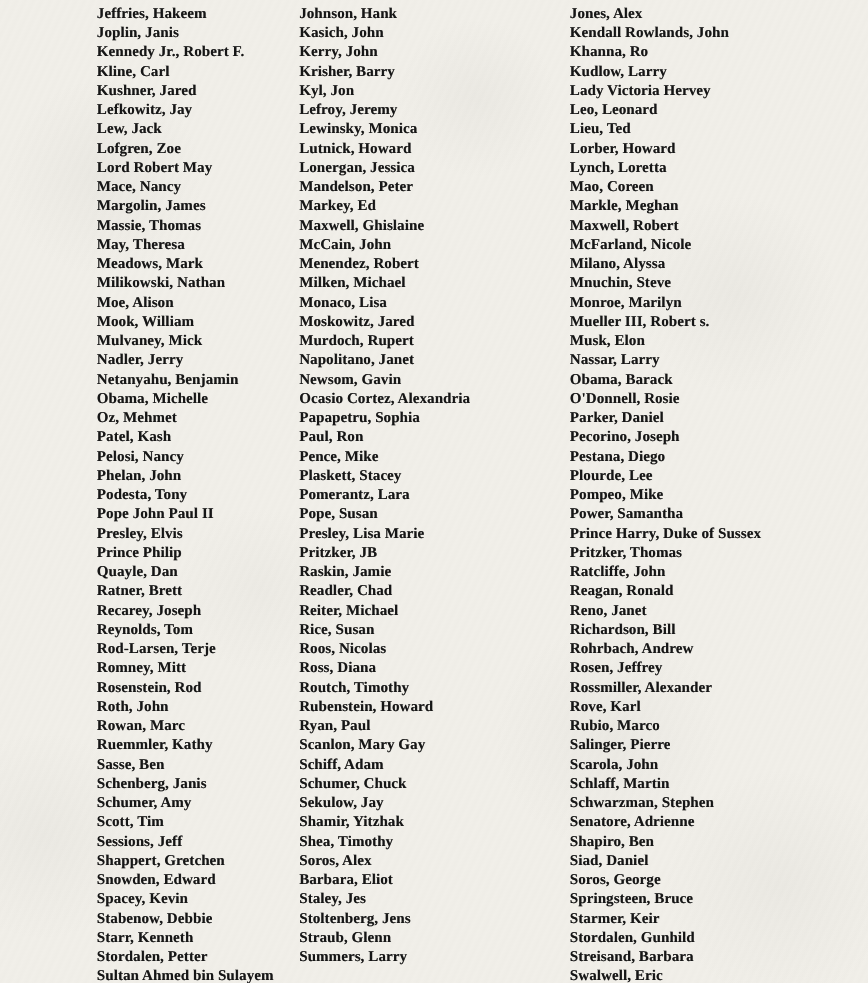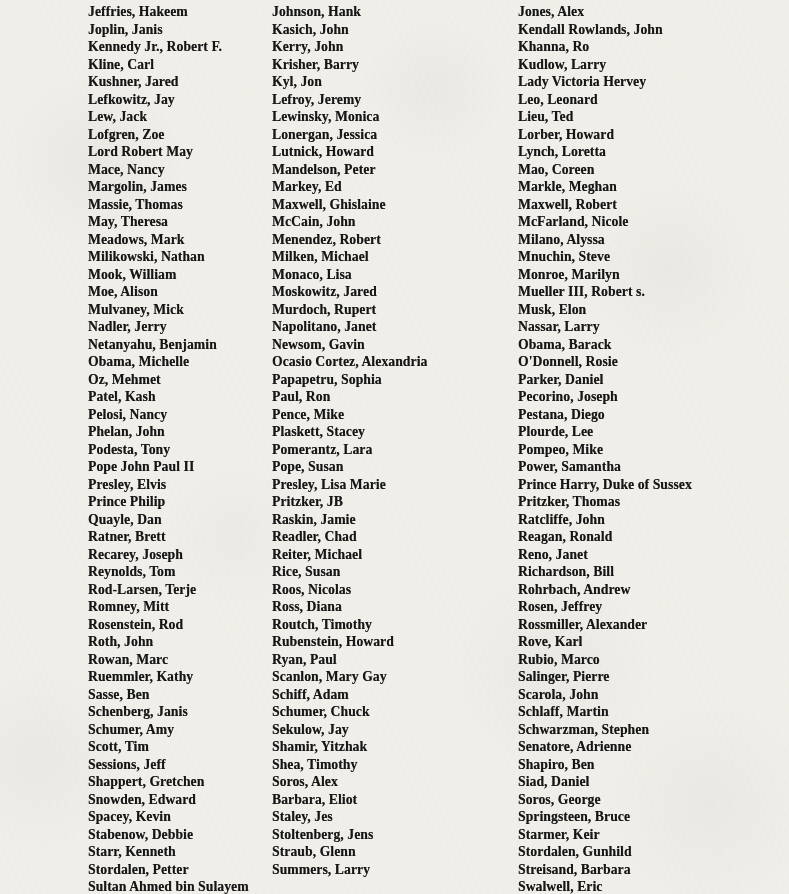--- a/index.html
+++ b/index.html
@@ -62,22 +62,22 @@
       <div class="name-line">Lefkowitz, Jay</div>
       <div class="name-line">Lew, Jack</div>
       <div class="name-line">Lofgren, Zoe</div>
       <div class="name-line">Lord Robert May</div>
       <div class="name-line">Mace, Nancy</div>
       <div class="name-line">Margolin, James</div>
       <div class="name-line">Massie, Thomas</div>
       <div class="name-line">May, Theresa</div>
       <div class="name-line">Meadows, Mark</div>
       <div class="name-line">Milikowski, Nathan</div>
+      <div class="name-line">Moe, Alison</div>
       <div class="name-line">Mook, William</div>
-      <div class="name-line">Moe, Alison</div>
       <div class="name-line">Mulvaney, Mick</div>
       <div class="name-line">Nadler, Jerry</div>
       <div class="name-line">Netanyahu, Benjamin</div>
       <div class="name-line">Obama, Michelle</div>
       <div class="name-line">Oz, Mehmet</div>
       <div class="name-line">Patel, Kash</div>
       <div class="name-line">Pelosi, Nancy</div>
       <div class="name-line">Phelan, John</div>
       <div class="name-line">Podesta, Tony</div>
       <div class="name-line">Pope John Paul II</div>
@@ -109,22 +109,22 @@
 
   <div class="name-column col-2">
 
   <div class="name-line">Johnson, Hank</div>
       <div class="name-line">Kasich, John</div>
       <div class="name-line">Kerry, John</div>
       <div class="name-line">Krisher, Barry</div>
       <div class="name-line">Kyl, Jon</div>
       <div class="name-line">Lefroy, Jeremy</div>
       <div class="name-line">Lewinsky, Monica</div>
+      <div class="name-line">Lutnick, Howard</div>
       <div class="name-line">Lonergan, Jessica</div>
-      <div class="name-line">Lutnick, Howard</div>
       <div class="name-line">Mandelson, Peter</div>
       <div class="name-line">Markey, Ed</div>
       <div class="name-line">Maxwell, Ghislaine</div>
       <div class="name-line">McCain, John</div>
       <div class="name-line">Menendez, Robert</div>
       <div class="name-line">Milken, Michael</div>
       <div class="name-line">Monaco, Lisa</div>
       <div class="name-line">Moskowitz, Jared</div>
       <div class="name-line">Murdoch, Rupert</div>
       <div class="name-line">Napolitano, Janet</div>

